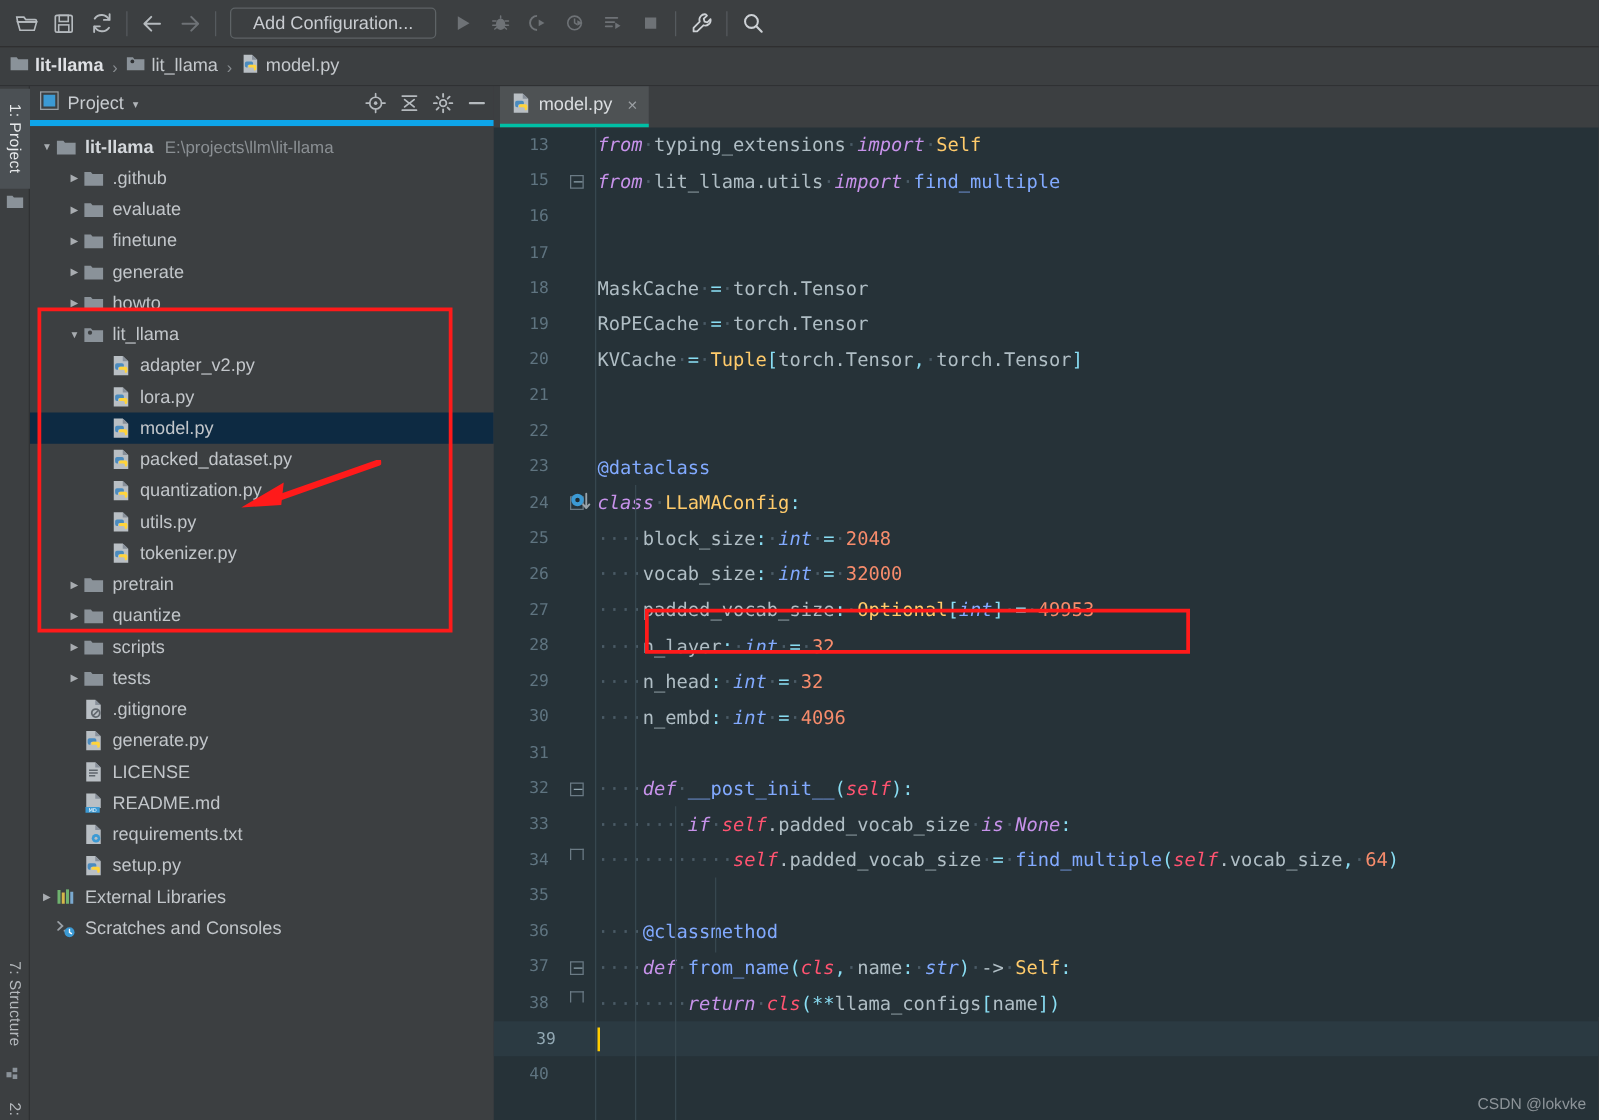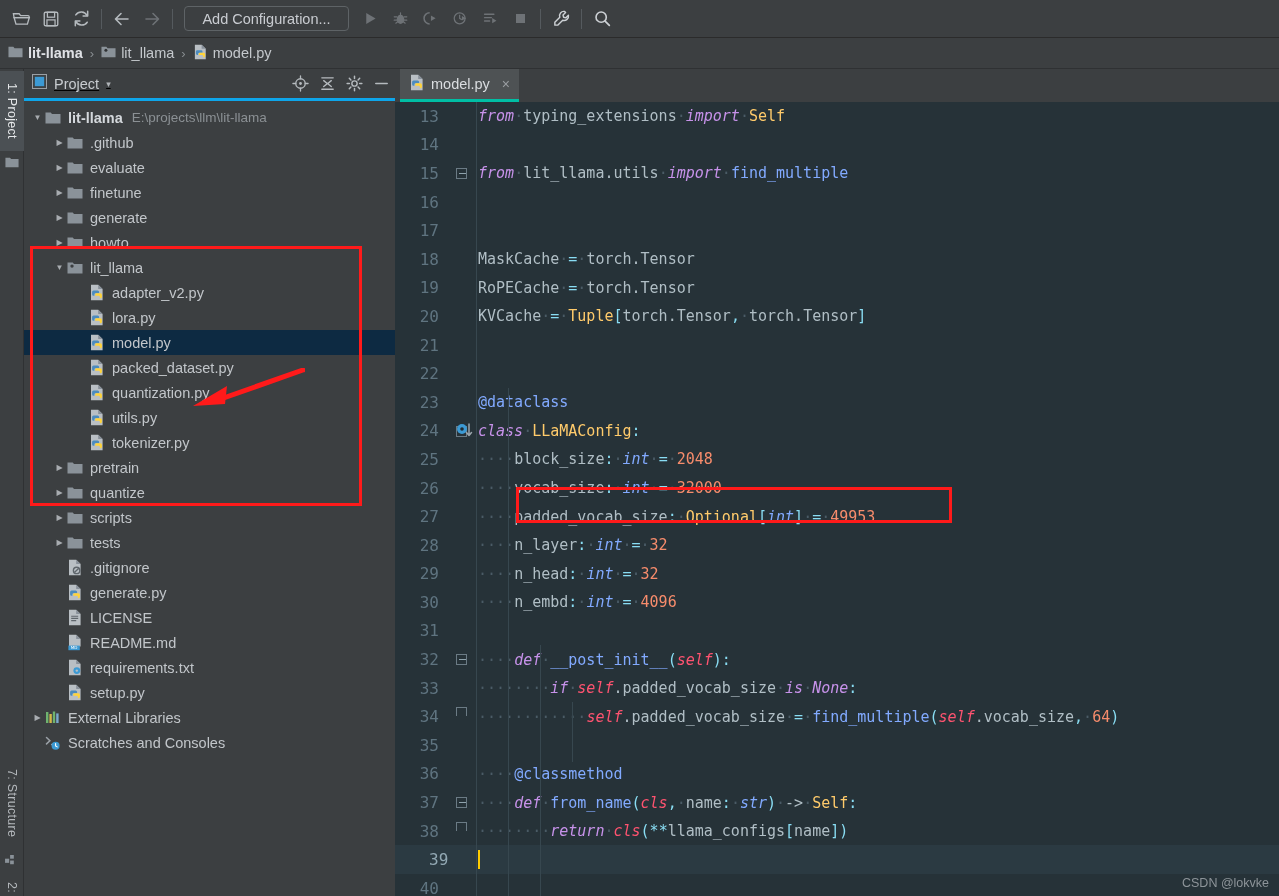--- a/index.html
+++ b/index.html
@@ -55,22 +55,21 @@
   .vtab.active{ background:#4b5054; color:#e6e8ea; }
   .vt-project{ top:2px; height:80px; }
   .vt-structure{ top:688px; height:92px; }
   .vt-favorites{ top:800px; height:94px; }
   .vicon{ position:absolute; left:5px; width:14px; height:14px; }
 
   
   .proj-header{
     position:absolute; left:24px; top:69px; width:371px; height:32px;
     background:#3c3f41; display:flex; align-items:center; padding-left:8px;
-    border-bottom:3px solid #0ea5e9;
-    text-decoration:underline;
+    border-bottom:5px solid #0ea5e9;
   }
   .proj-title{ font-size:14.5px; color:#c8ccd0; margin-left:7px; }
   .proj-caret{ margin-left:7px; color:#b0b4b8; font-size:9px; }
   .ph-spacer{ flex:1; }
   .ph-icon{ width:27px; height:27px; display:flex; align-items:center; justify-content:center; color:#b0b4b8; }
 
   .tree{
     position:absolute; left:24px; top:101px; width:371px; height:795px;
     background:#3c3f41; overflow:hidden; padding-top:4px;
   }
@@ -104,21 +103,21 @@
     font-family:"DejaVu Sans Mono", monospace;
     font-size:15px;
   }
   .codeline{
     position:relative; height:28.6px; display:flex; align-items:center;
     white-space:pre;
   }
   .codeline.cur{ background:#2b3a42; }
   .gutter{
     width:55px; text-align:right; padding-right:11px; color:#5f7480;
-    font-size:16px; flex:0 0 auto; font-family:"DejaVu Sans Mono", monospace;
+    font-size:13px; flex:0 0 auto; font-family:"DejaVu Sans Mono", monospace;
   }
   .gutter.cur{ color:#92a8b3;padding-left:34px; }
   .fold{ width:26px; flex:0 0 auto; position:relative; height:28.6px; }
   .codetext{ flex:1; position:relative; color:#c3cbd1; padding-left:2px; }
 
   
   .guide{
     position:absolute; top:0; bottom:0; width:1px; background:#37474f;
   }
 
@@ -666,21 +665,20 @@
             <path d="M11.4 9.3h-4a1.2 1.2 0 0 0-1.2 1.2v1.3h3.5a1.2 1.2 0 0 1 1.2 1.2v1.2h.5a1.5 1.5 0 0 0 1.5-1.5v-1.9a1.5 1.5 0 0 0-1.5-1.5z" fill="#ffd43b"></path>
           </svg>
       </span>
       <span>model.py</span>
       <span class="x">×</span>
     </div>
   </div>
 
   <div class="editor" id="editor">
       <div class="codeline"><div class="gutter">13</div><div class="fold"></div><div class="codetext"><span class="kw">from</span><span class="dot">·</span><span class="plain">typing_extensions</span><span class="dot">·</span><span class="kw">import</span><span class="dot">·</span><span class="cls">Self</span></div></div>
-      <div class="codeline"><div class="gutter">14</div><div class="fold"></div><div class="codetext"></div></div>
       <div class="codeline"><div class="gutter">15</div><div class="fold"><span class="foldbox"></span></div><div class="codetext"><span class="kw">from</span><span class="dot">·</span><span class="plain">lit_llama</span><span class="plain">.</span><span class="plain">utils</span><span class="dot">·</span><span class="kw">import</span><span class="dot">·</span><span class="fn">find_multiple</span></div></div>
       <div class="codeline"><div class="gutter">16</div><div class="fold"></div><div class="codetext"></div></div>
       <div class="codeline"><div class="gutter">17</div><div class="fold"></div><div class="codetext"></div></div>
       <div class="codeline"><div class="gutter">18</div><div class="fold"></div><div class="codetext"><span class="plain">MaskCache</span><span class="dot">·</span><span class="punct">=</span><span class="dot">·</span><span class="plain">torch</span><span class="plain">.</span><span class="plain">Tensor</span></div></div>
       <div class="codeline"><div class="gutter">19</div><div class="fold"></div><div class="codetext"><span class="plain">RoPECache</span><span class="dot">·</span><span class="punct">=</span><span class="dot">·</span><span class="plain">torch</span><span class="plain">.</span><span class="plain">Tensor</span></div></div>
       <div class="codeline"><div class="gutter">20</div><div class="fold"></div><div class="codetext"><span class="plain">KVCache</span><span class="dot">·</span><span class="punct">=</span><span class="dot">·</span><span class="cls">Tuple</span><span class="punct">[</span><span class="plain">torch</span><span class="plain">.</span><span class="plain">Tensor</span><span class="punct">,</span><span class="dot">·</span><span class="plain">torch</span><span class="plain">.</span><span class="plain">Tensor</span><span class="punct">]</span></div></div>
       <div class="codeline"><div class="gutter">21</div><div class="fold"></div><div class="codetext"></div></div>
       <div class="codeline"><div class="gutter">22</div><div class="fold"></div><div class="codetext"></div></div>
       <div class="codeline"><div class="gutter">23</div><div class="fold"></div><div class="codetext"><span class="deco">@</span><span class="deco">dataclass</span></div></div>
       <div class="codeline" style="position: relative;"><div class="gutter">24</div><div class="fold"><span class="foldbox"></span></div><div class="codetext"><span class="kw">class</span><span class="dot">·</span><span class="cls">LLaMAConfig</span><span class="punct">:</span></div><span class="gutter-mark" style="top: 4px;"><svg width="20" height="20" viewBox="0 0 20 20">

